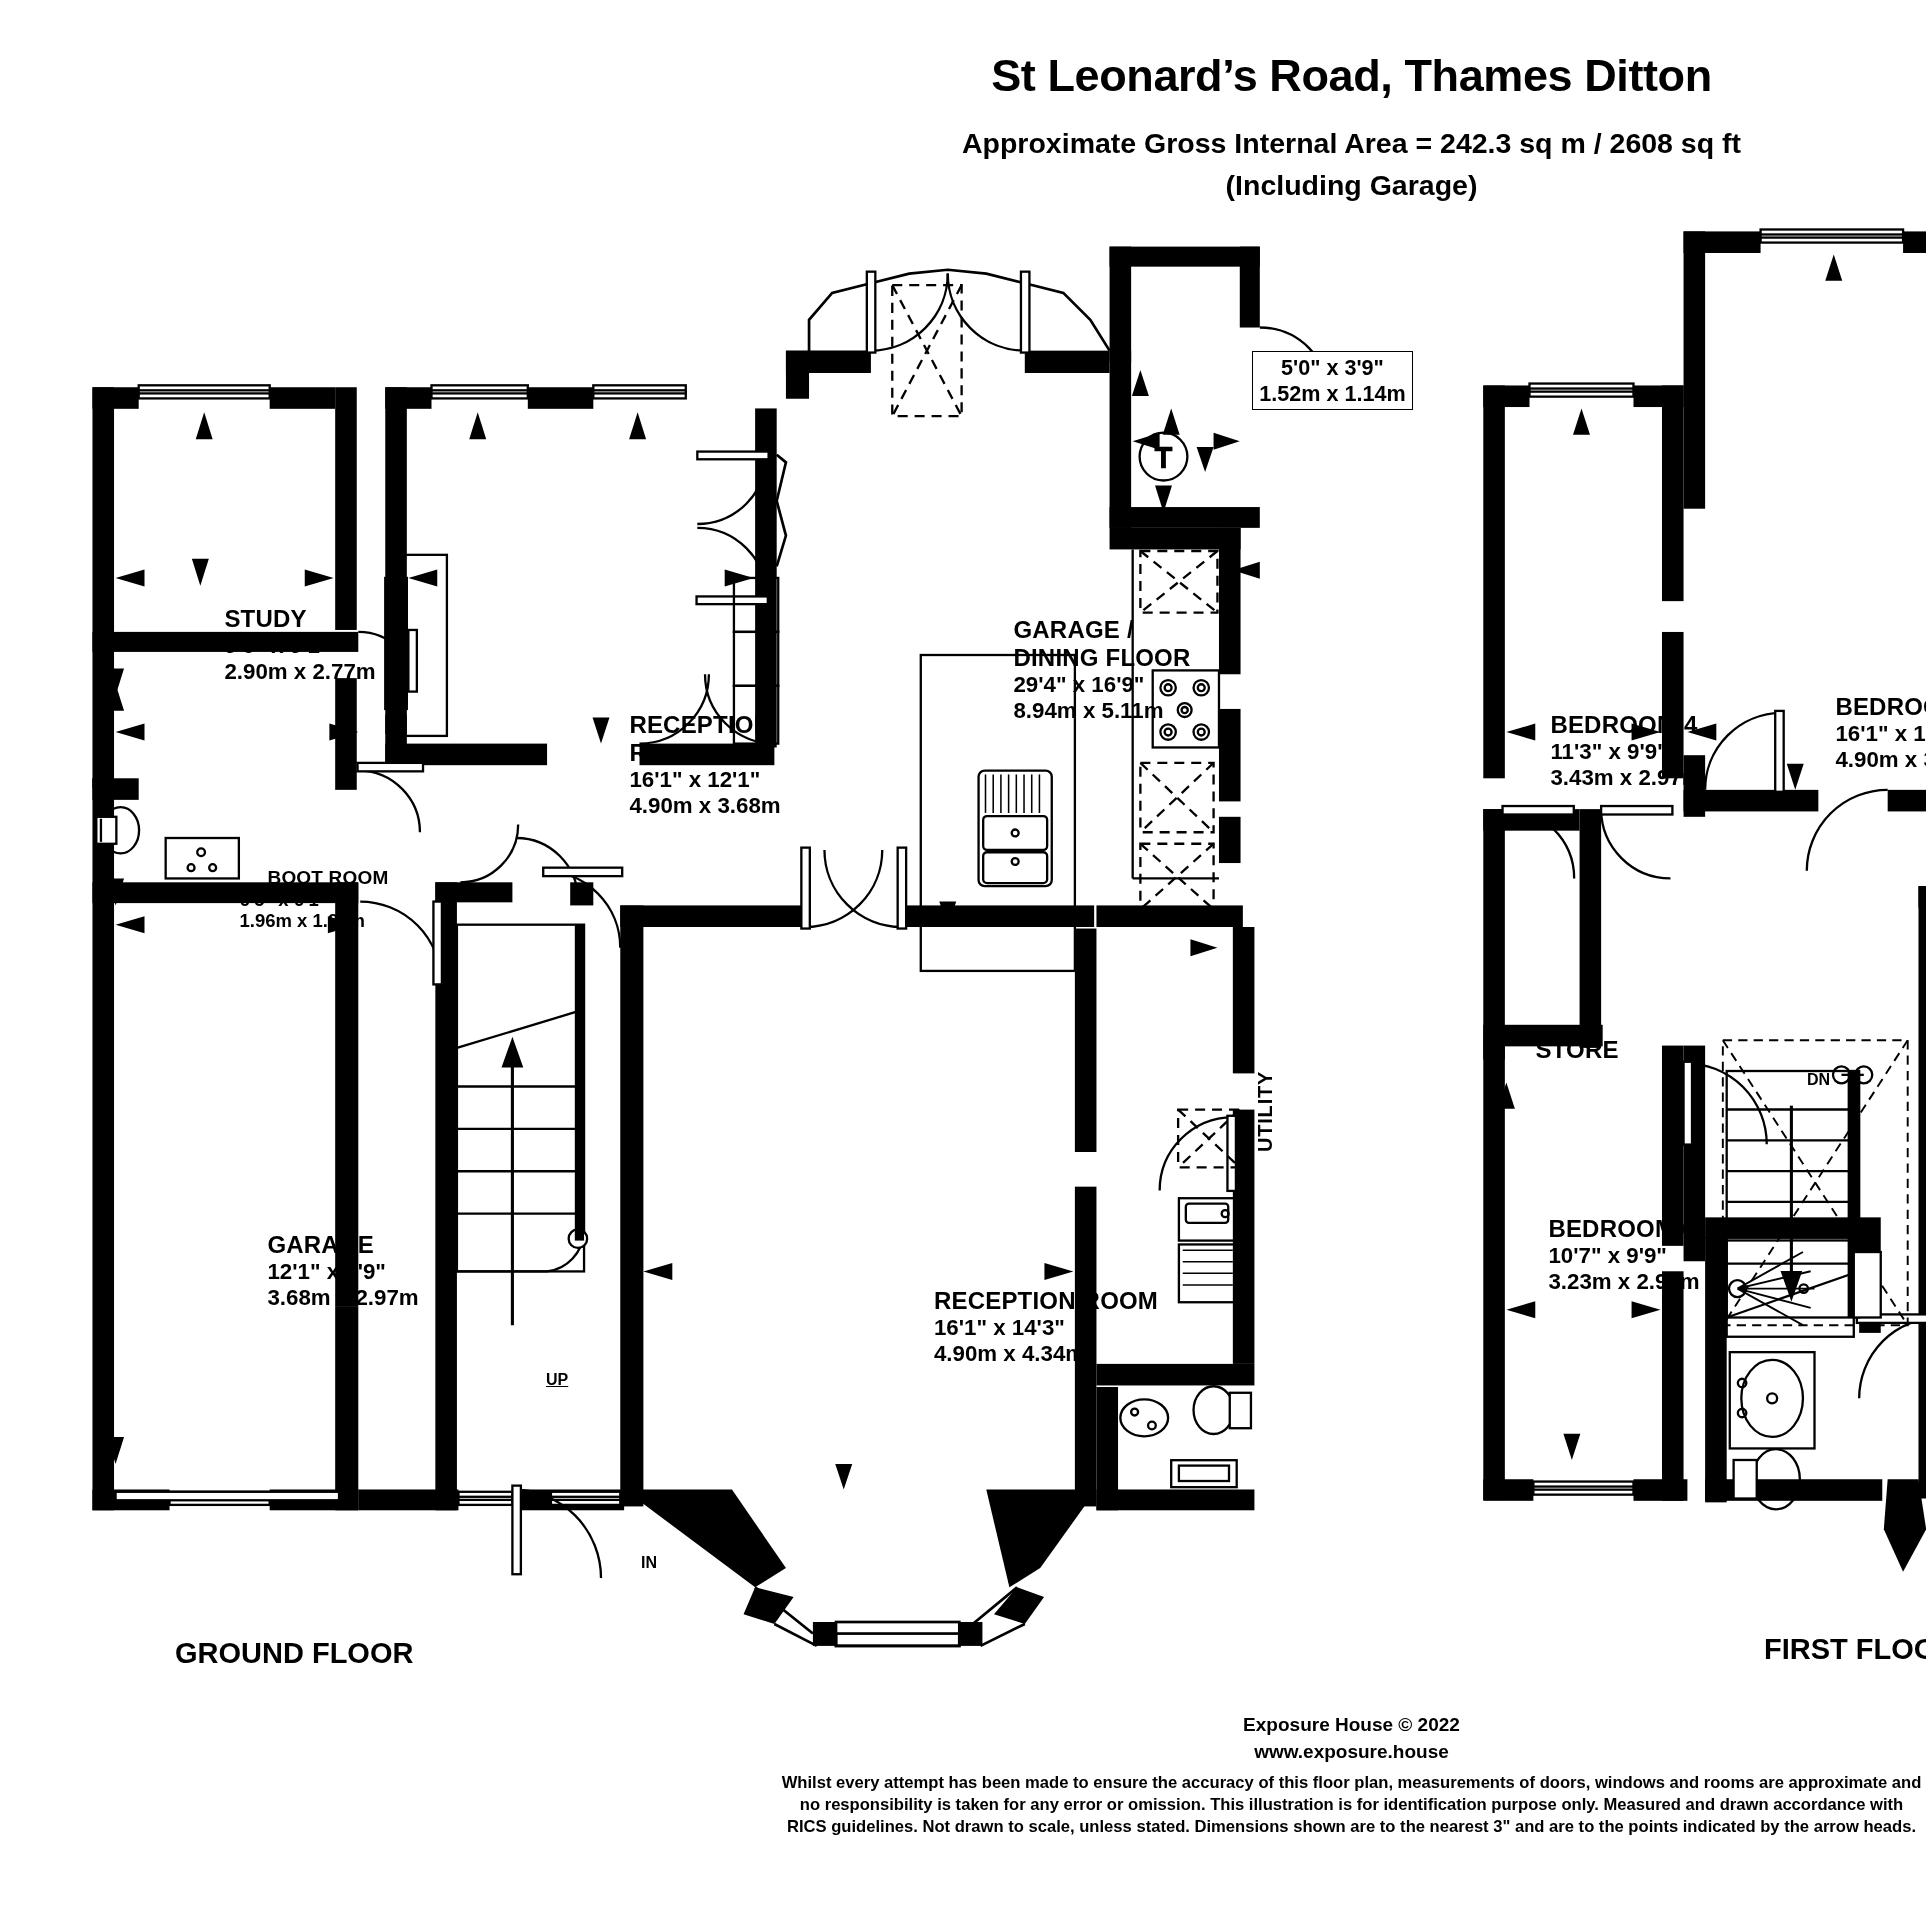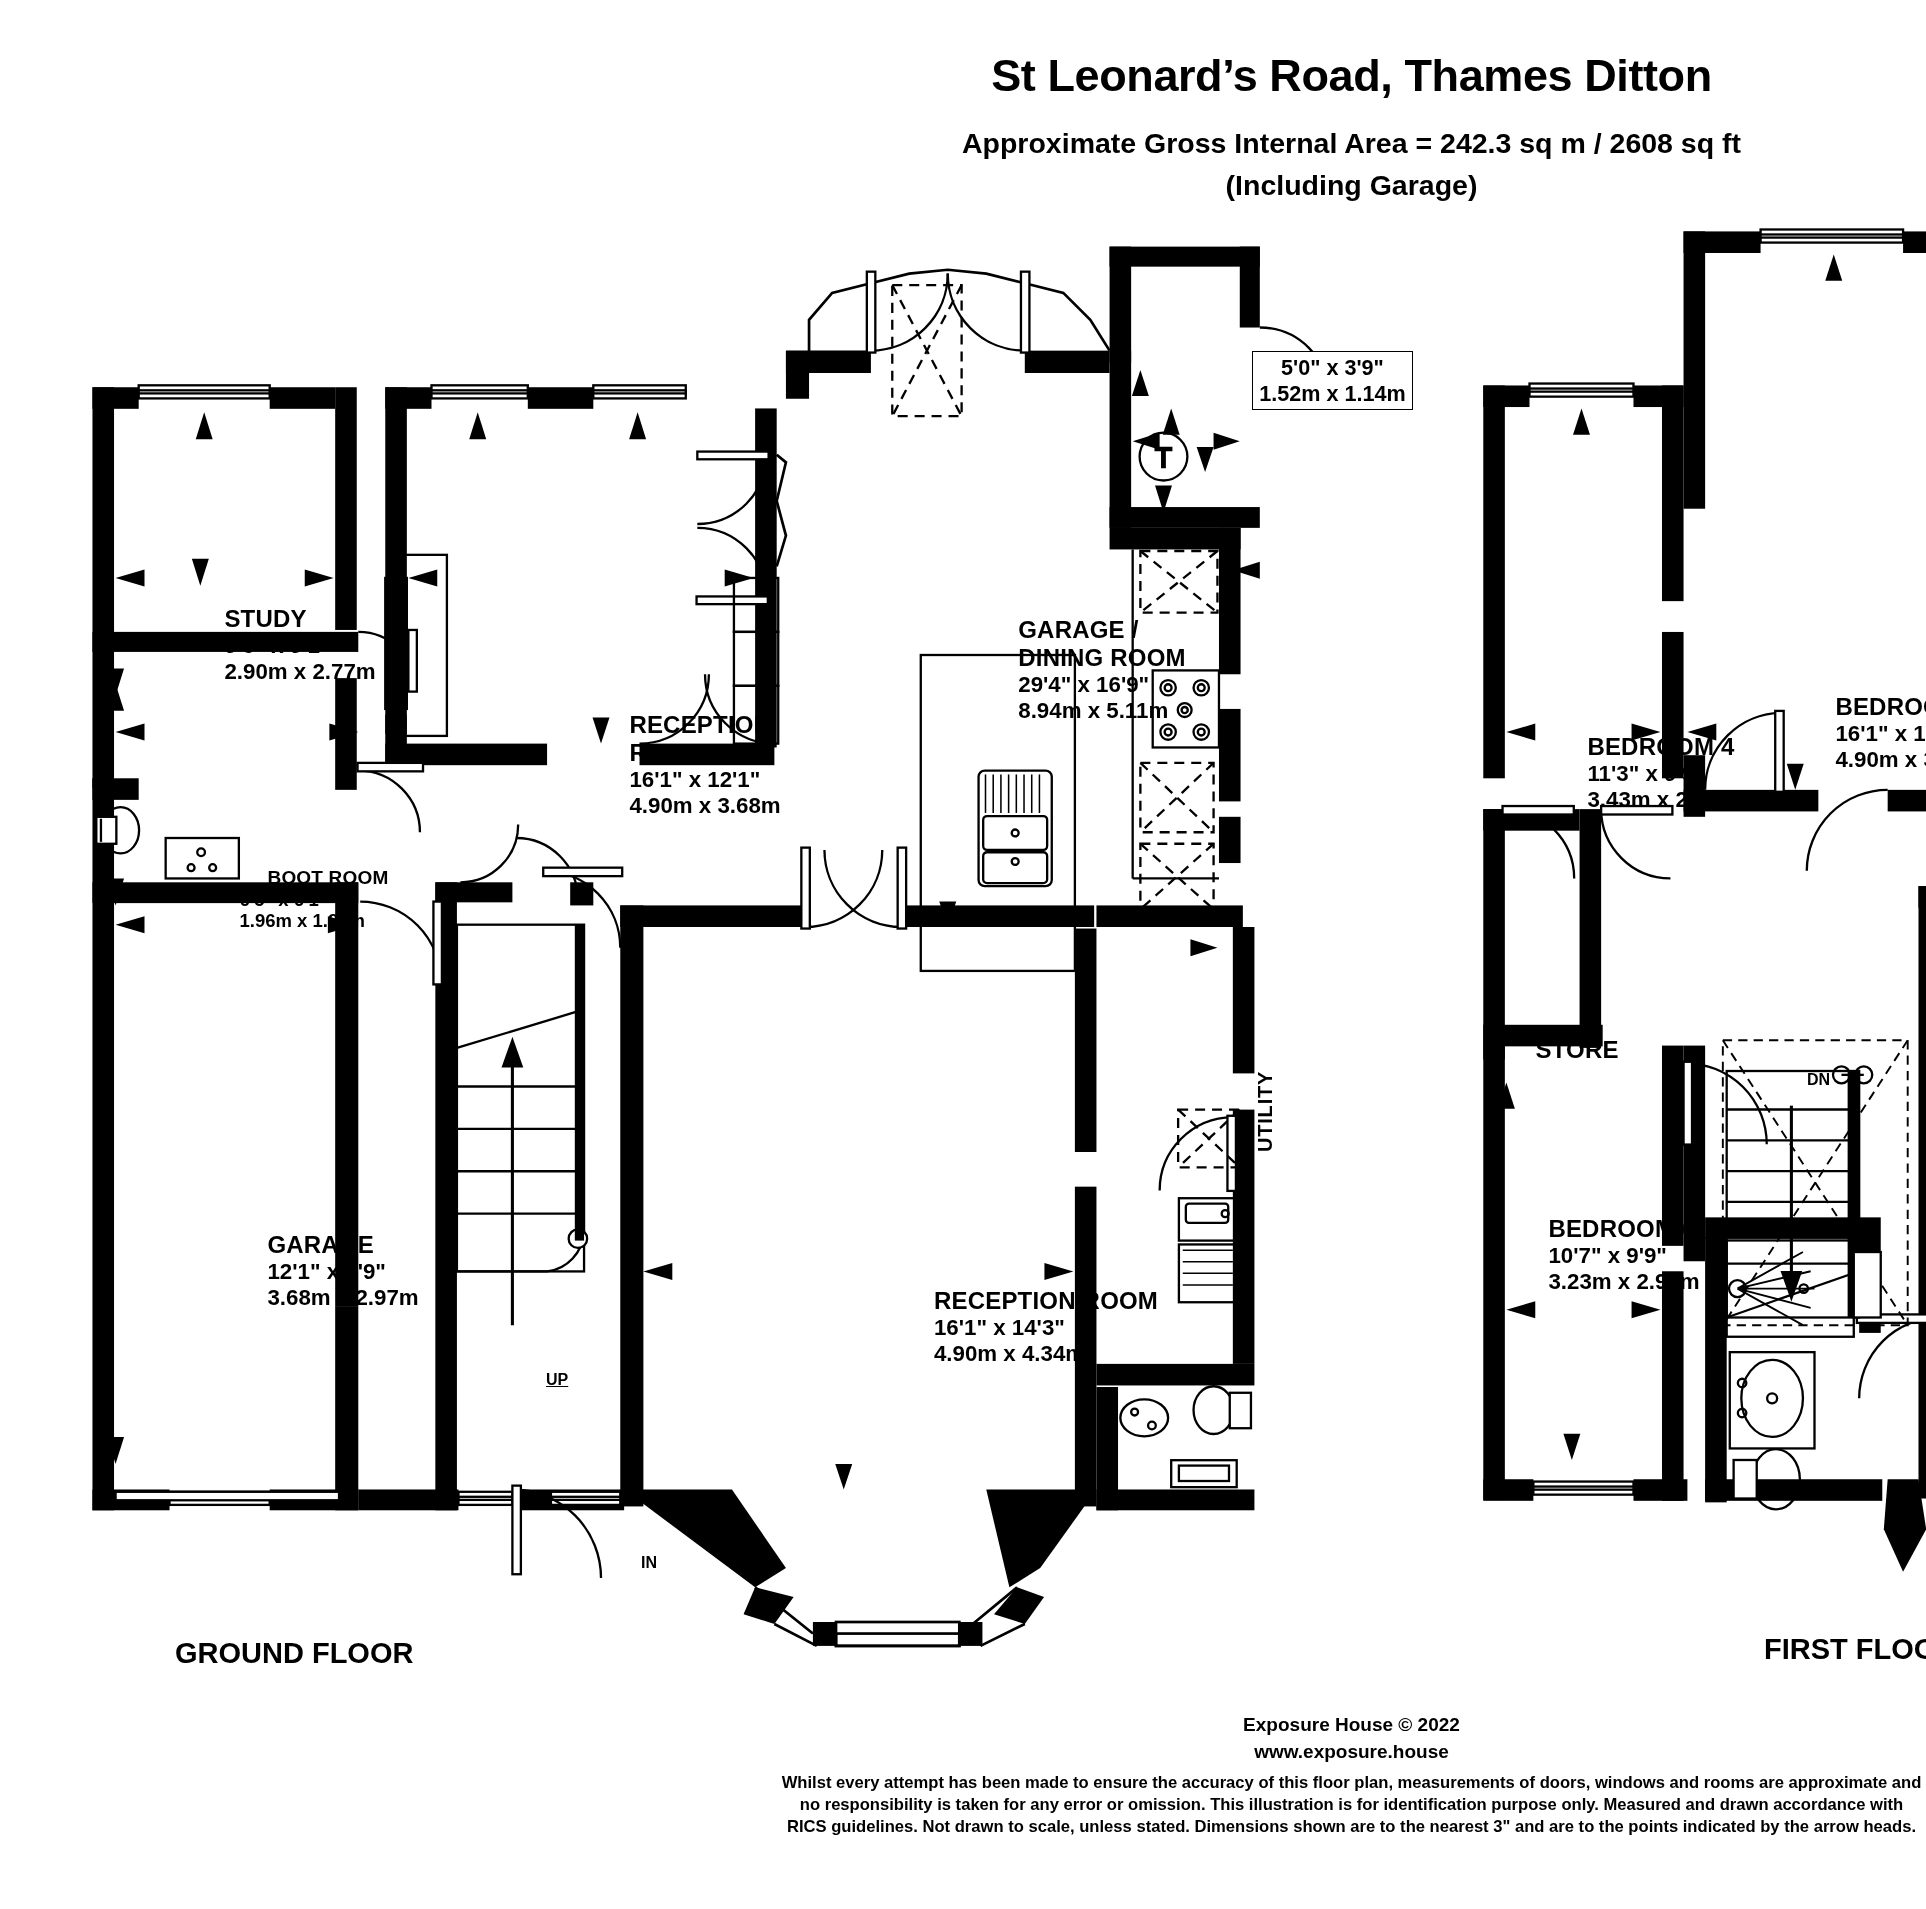--- a/index.html
+++ b/index.html
@@ -560,21 +560,21 @@
 
 <div class="rl" style="left:705px;top:711px;transform:translateX(-50%);">
   <div class="nm">RECEPTION</div>
   <div class="nm">ROOM</div>
   <div class="dim">16'1" x 12'1"</div>
   <div class="dim">4.90m x 3.68m</div>
 </div>
 
 <div class="rl" style="left:1102px;top:616px;transform:translateX(-50%);">
   <div class="nm">GARAGE /</div>
-  <div class="nm">DINING ROOM</div>
+  <div class="nm">DINING FLOOR</div>
   <div class="dim">29'4" x 16'9"</div>
   <div class="dim">8.94m x 5.11m</div>
 </div>
 
 <div class="rl" style="left:343px;top:1231px;transform:translateX(-50%);">
   <div class="nm">GARAGE</div>
   <div class="dim">12'1" x 9'9"</div>
   <div class="dim">3.68m x 2.97m</div>
 </div>
 
@@ -586,21 +586,21 @@
 
 <div id="wcbox">
   <div>5'0" x 3'9"</div>
   <div>1.52m x 1.14m</div>
 </div>
 
 <div class="word" id="upword">UP</div>
 <div class="word" id="inword">IN</div>
 <div class="word" id="utilword">UTILITY</div>
 
-<div class="rl" style="left:1626px;top:733px;transform:translateX(-50%);margin-left:37px;">
+<div class="rl" style="left:1626px;top:711px;transform:translateX(-50%);">
   <div class="nm">BEDROOM 4</div>
   <div class="dim">11'3" x 9'9"</div>
   <div class="dim">3.43m x 2.97m</div>
 </div>
 
 <div class="rl" style="left:1911px;top:693px;transform:translateX(-50%);">
   <div class="nm">BEDROOM 2</div>
   <div class="dim">16'1" x 12'3"</div>
   <div class="dim">4.90m x 3.73m</div>
 </div>

